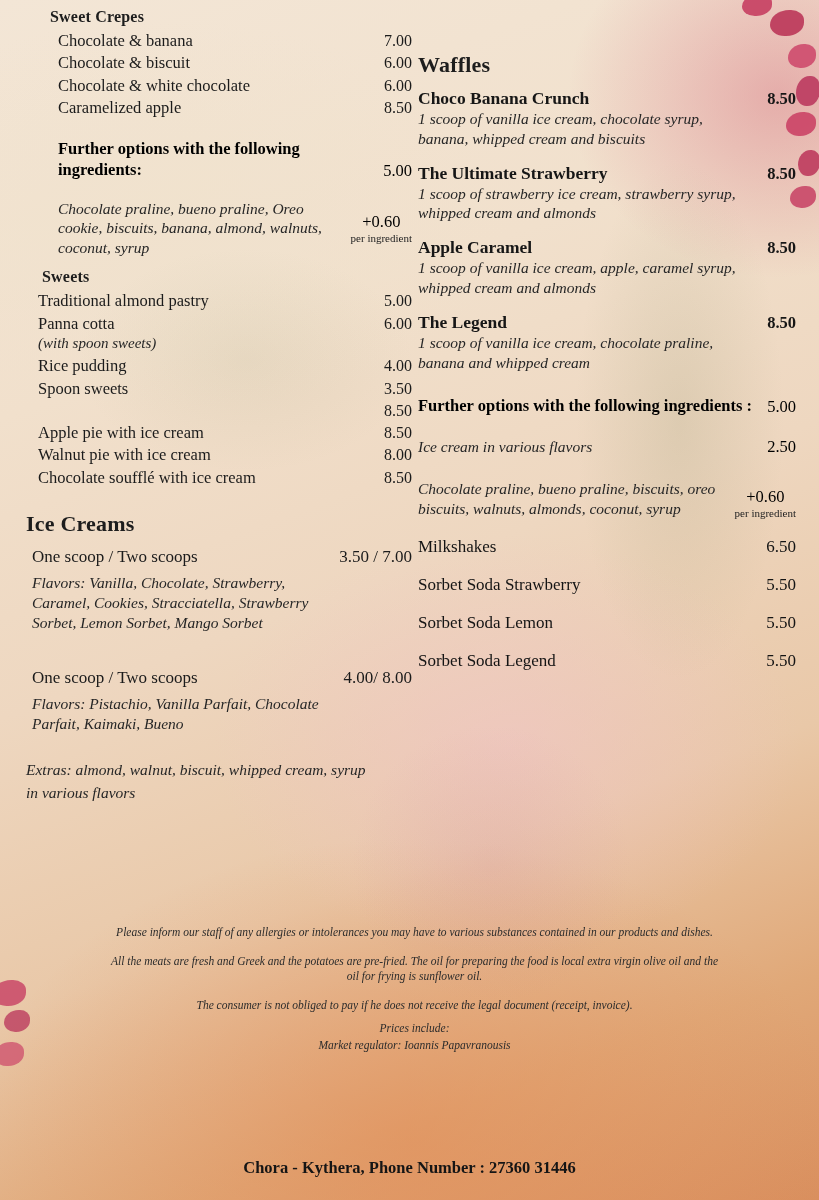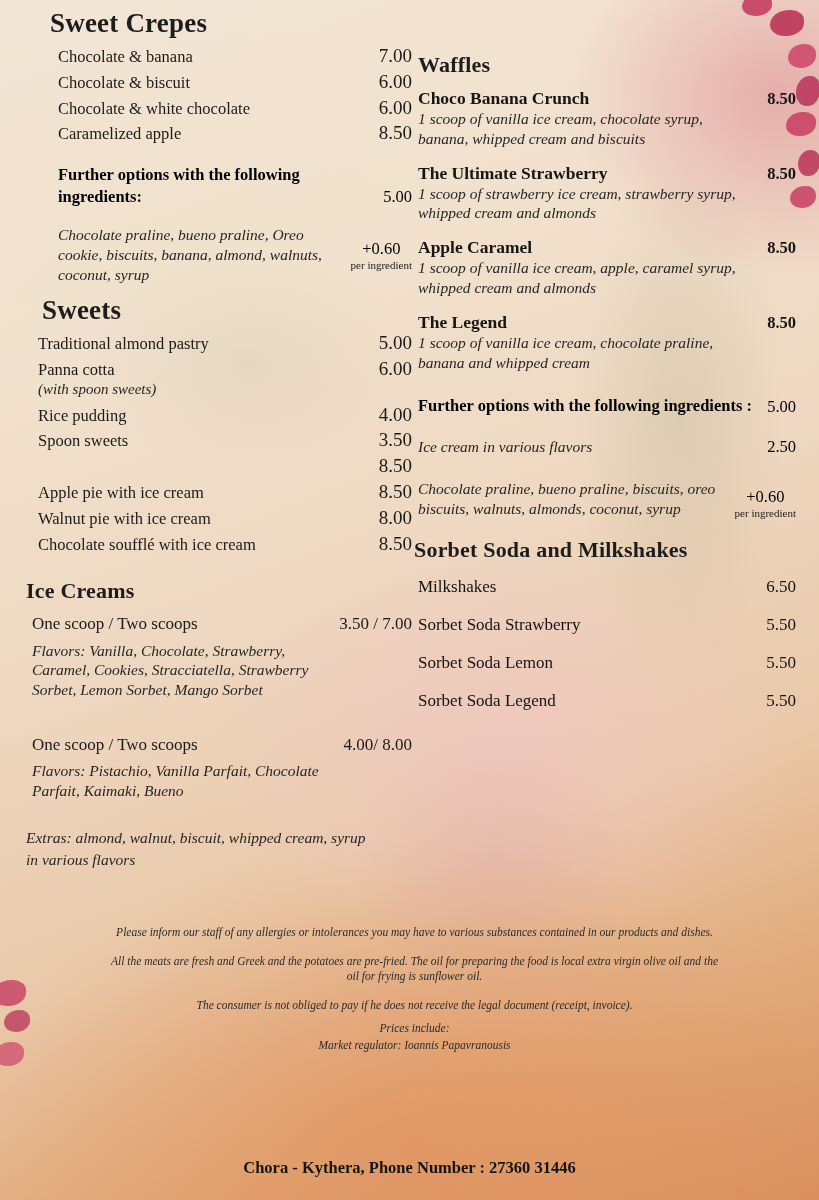--- a/index.html
+++ b/index.html
@@ -29,32 +29,32 @@
   }
   .petal{position:absolute;border-radius:60% 40% 55% 45%;opacity:.85;pointer-events:none;}
   .content{position:absolute;inset:0;}
 
   .col{position:absolute;}
   .colL{left:26px;top:8px;width:386px;}
   .colR{left:410px;top:52px;width:386px;}
 
   h2.sec{
     font-family:"Liberation Serif", serif;
-    font-weight:bold;font-size:27px;color:#1d1d1d;
+    font-weight:bold;font-size:16px;color:#1d1d1d;
     margin:0 0 4px 0;letter-spacing:.2px;
   }
   h2.sec.big{font-size:22px;}
   .row{
     display:flex;align-items:baseline;
     font-size:16.5px;color:#1b1b1b;
     line-height:1.36;
   }
   .row .nm{flex:0 0 auto;}
   .row .sp{flex:1 1 auto;}
-  .row .pr{flex:0 0 auto;text-align:right;font-size:19px;}
+  .row .pr{flex:0 0 auto;text-align:right;font-size:16px;}
   .desc{
     font-style:italic;font-size:15.5px;color:#262626;line-height:1.28;
   }
   .small{font-size:11px;font-style:normal;color:#222;}
   .waffle-item{margin-bottom:14px;}
   .waffle-head{display:flex;align-items:baseline;font-weight:bold;font-size:17.5px;color:#161616;}
   .waffle-head .sp{flex:1;}
   .waffle-head .pr{font-weight:bold;font-size:16.5px;}
   .sorbet-row{display:flex;align-items:baseline;font-size:17px;margin-bottom:18px;color:#141414;}
   .sorbet-row .sp{flex:1;}
@@ -257,21 +257,20 @@
         <div style="display:flex;align-items:flex-end;margin-top:22px;">
           <div class="desc" style="flex:1;padding-right:10px;">Chocolate praline, bueno praline, biscuits, oreo biscuits, walnuts, almonds, coconut, syrup</div>
           <div style="text-align:center;">
             <div style="font-size:16.5px;">+0.60</div>
             <div class="small">per ingredient</div>
           </div>
         </div>
       </div>
 
       <div style="margin-top:18px;">
-        <h2 class="sec big" style="margin-left:4px;margin-bottom:14px;">Sorbet Soda and Milkshakes</h2>
         <div style="margin-left:8px;">
           <div class="sorbet-row">
             <span>Milkshakes</span>
             <span class="sp"></span>
             <span>6.50</span>
           </div>
           <div class="sorbet-row">
             <span>Sorbet Soda Strawberry</span>
             <span class="sp"></span>
             <span>5.50</span>

